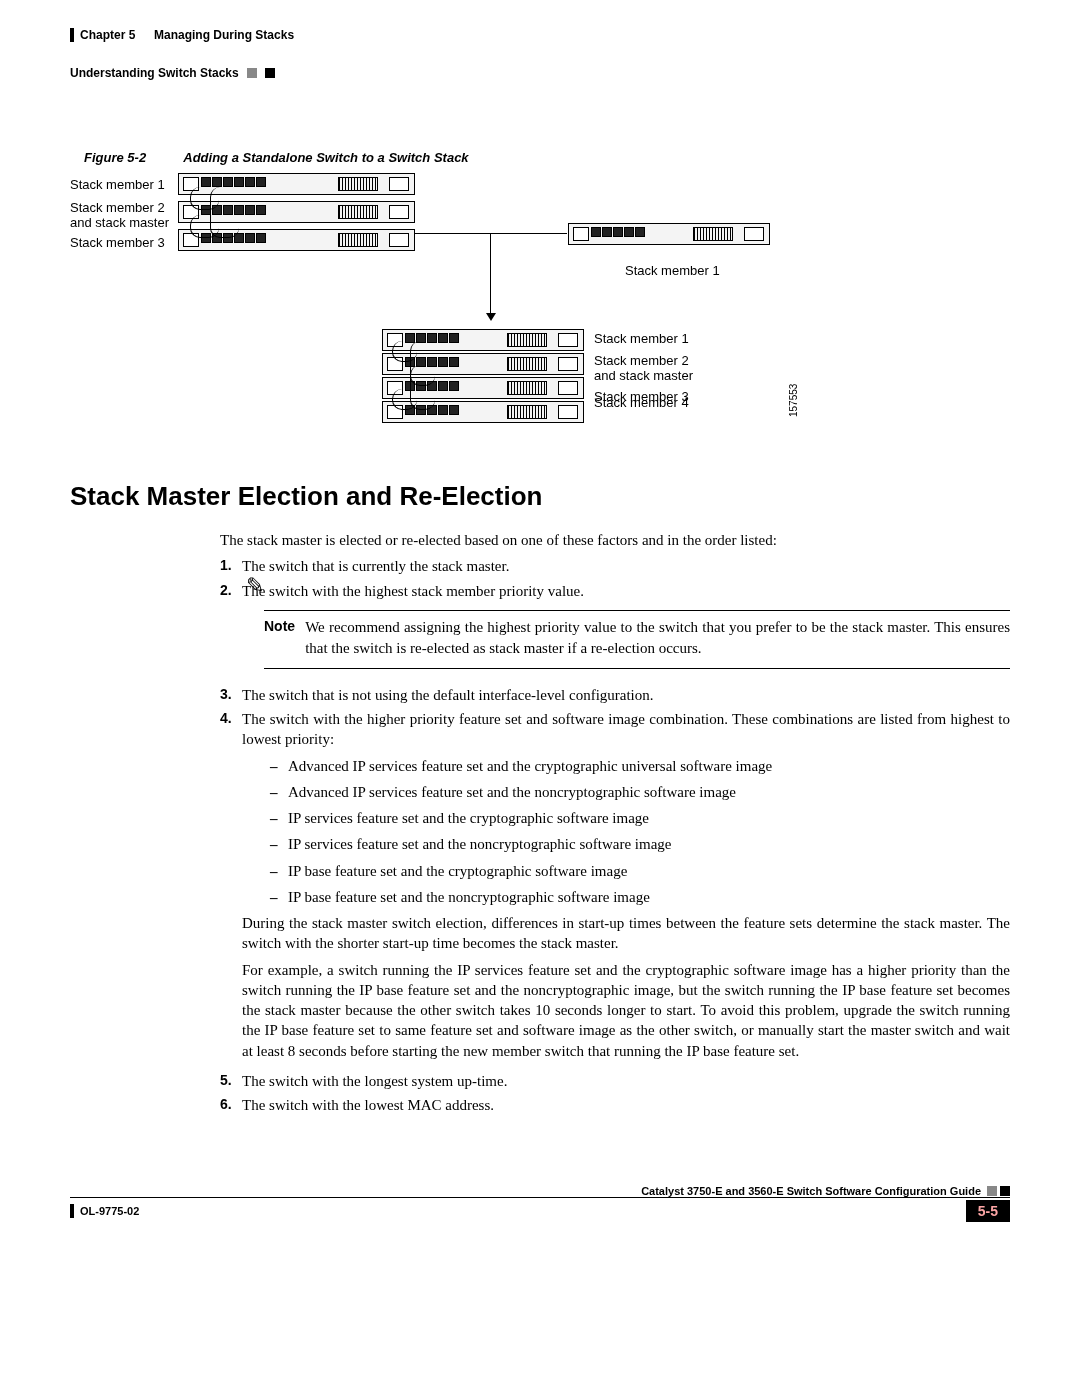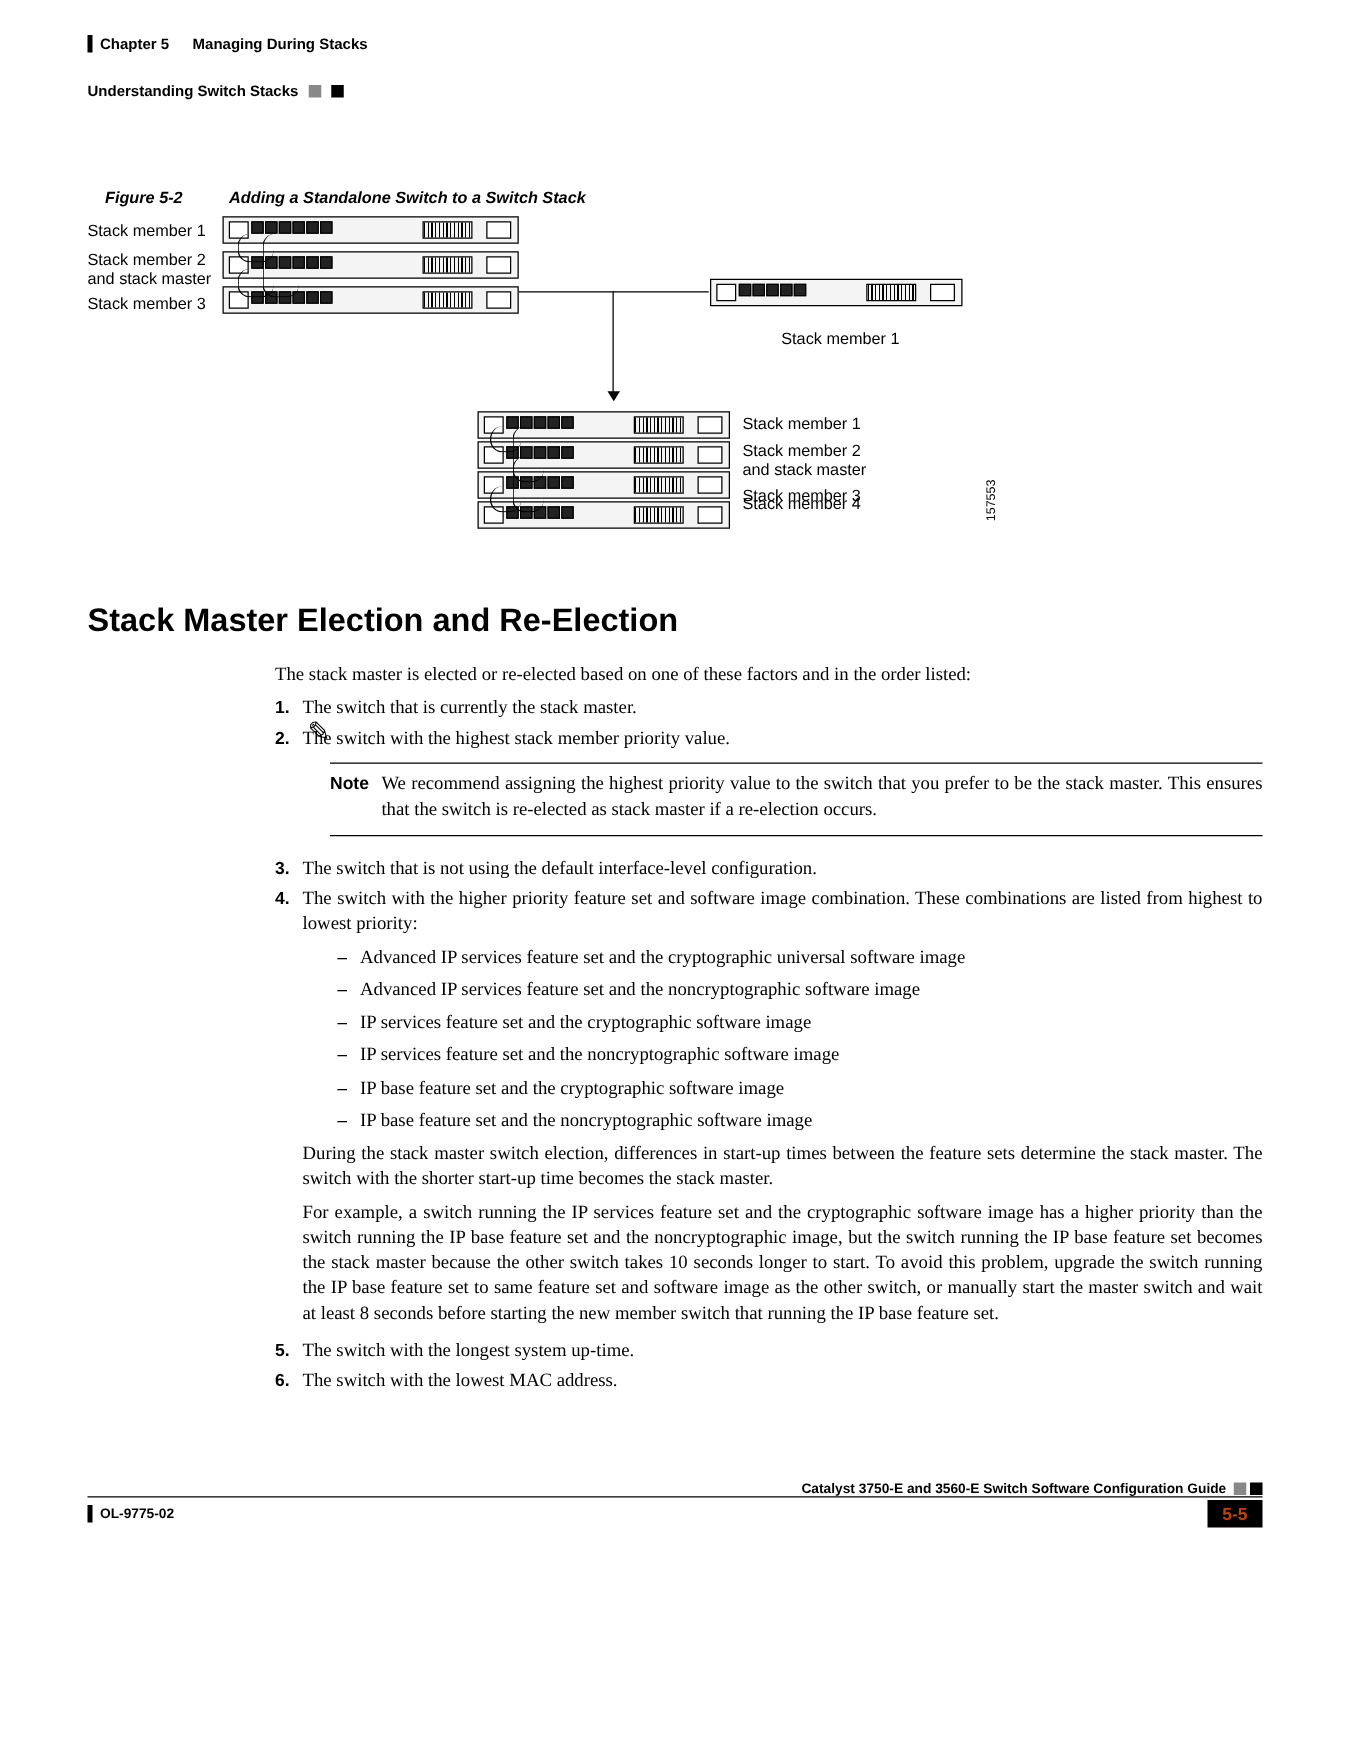--- a/index.html
+++ b/index.html
@@ -240,21 +240,21 @@
     flex: 1;
     padding-right: 6px;
   }
   .footer-sq {
     display: flex;
     gap: 3px;
     align-items: center;
   }
   .pagenum {
     background: #000;
-    color: #c2410c;
+    color: #fca5a5;
     padding: 3px 12px;
     font-size: 14px;
   }
   .footer-bottom {
     display: flex;
     justify-content: space-between;
     align-items: center;
     font-family: Arial, Helvetica, sans-serif;
     font-size: 11px;
     font-weight: bold;

